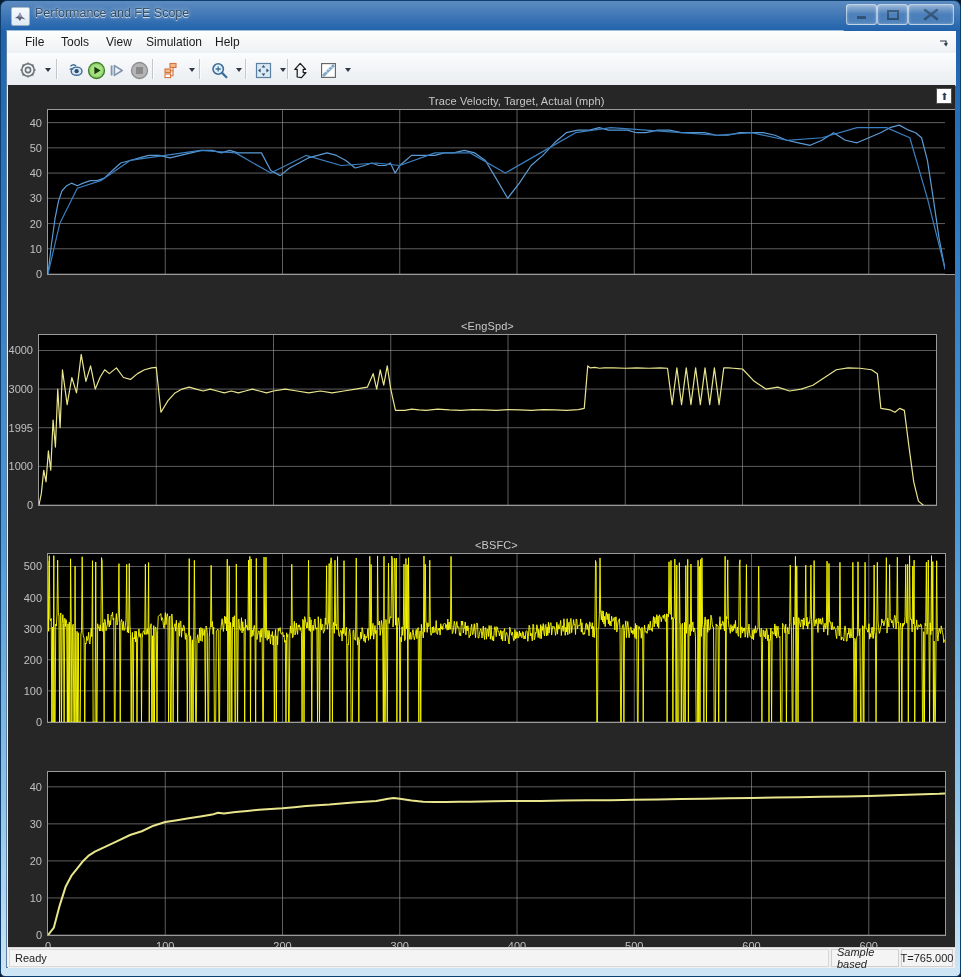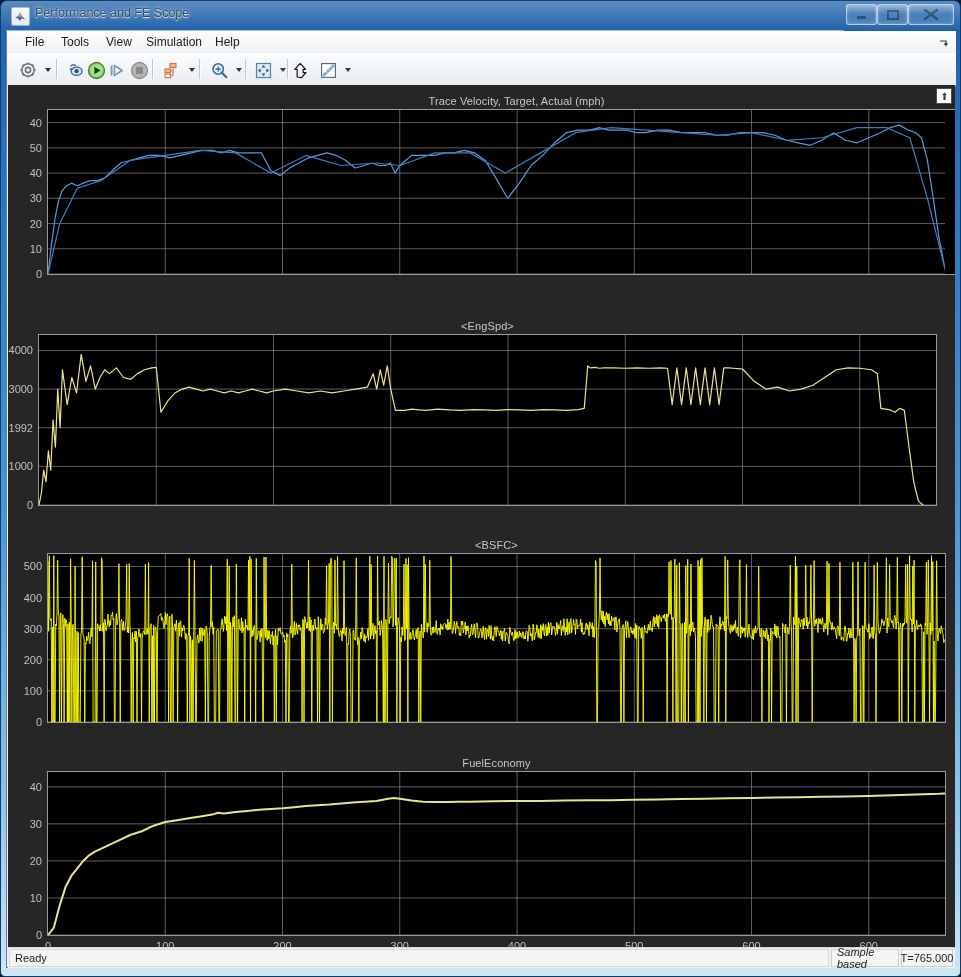--- a/index.html
+++ b/index.html
@@ -382,21 +382,21 @@
               <line x1="469.0196078431373" y1="0" x2="469.0196078431373" y2="170" stroke="#8d8d8d" stroke-width="0.8" opacity="0.85"></line>
               <line x1="586.2745098039215" y1="0" x2="586.2745098039215" y2="170" stroke="#8d8d8d" stroke-width="0.8" opacity="0.85"></line>
               <line x1="703.5294117647059" y1="0" x2="703.5294117647059" y2="170" stroke="#8d8d8d" stroke-width="0.8" opacity="0.85"></line>
               <line x1="820.7843137254902" y1="0" x2="820.7843137254902" y2="170" stroke="#8d8d8d" stroke-width="0.8" opacity="0.85"></line>
               <path d="M0.00 170.00 L2.35 158.41 L4.69 135.23 L7.04 146.82 L9.38 115.91 L11.73 135.23 L14.07 85.00 L16.42 112.05 L18.76 54.09 L21.11 92.73 L23.45 34.77 L28.14 69.55 L32.83 42.50 L37.52 57.95 L42.21 19.32 L46.90 46.36 L51.59 30.91 L56.28 54.09 L60.97 42.50 L65.66 34.77 L70.35 38.64 L77.39 32.84 L84.42 42.50 L91.46 44.43 L98.49 38.64 L105.53 34.77 L112.56 32.84 L117.25 32.45 L121.95 77.27 L128.98 65.68 L136.02 57.95 L143.05 54.09 L150.09 52.16 L157.12 54.09 L164.16 56.02 L171.19 54.09 L178.23 56.02 L185.26 57.95 L192.30 56.02 L199.33 57.95 L206.37 56.02 L213.40 54.09 L220.44 56.02 L227.47 57.95 L234.51 56.02 L246.24 54.09 L257.96 56.02 L269.69 57.95 L281.41 56.02 L293.14 57.95 L304.86 56.02 L316.59 54.09 L328.31 52.16 L334.18 38.64 L337.69 54.09 L341.21 34.77 L344.73 50.23 L348.25 30.91 L351.76 54.09 L356.45 75.34 L361.15 75.34 L365.84 75.34 L372.87 74.18 L379.91 74.95 L386.94 75.34 L398.67 74.18 L410.39 74.95 L422.12 75.34 L433.84 74.57 L445.57 74.95 L457.29 75.34 L469.02 74.57 L480.75 74.95 L492.47 75.34 L504.20 74.57 L515.92 74.95 L527.65 75.34 L539.37 74.57 L545.24 73.41 L548.75 30.91 L551.10 32.84 L555.79 32.45 L560.48 33.23 L565.17 32.84 L574.55 32.84 L586.27 33.23 L598.00 32.84 L609.73 33.23 L621.45 32.84 L628.49 33.23 L633.18 69.55 L637.87 32.84 L642.56 69.55 L647.25 32.84 L651.94 69.55 L656.63 32.84 L661.32 69.55 L666.01 32.84 L670.70 69.55 L675.39 32.84 L680.08 69.55 L684.77 32.84 L689.46 32.84 L694.15 33.23 L698.84 33.61 L703.53 34.00 L715.25 46.36 L726.98 54.09 L738.71 52.16 L750.43 56.02 L762.16 54.09 L773.88 50.23 L785.61 42.50 L797.33 34.77 L809.06 32.84 L820.78 33.23 L832.51 34.77 L838.37 38.64 L841.89 73.41 L846.58 74.18 L851.27 74.95 L855.96 77.27 L860.65 73.41 L865.34 75.34 L870.03 112.05 L874.72 146.82 L879.41 166.14 L884.10 170.00 L888.79 NaN L893.48 NaN L897.00 NaN " fill="none" stroke="#e8e58c" stroke-width="1.2" stroke-linejoin="round" stroke-linecap="round"></path>
             </svg>
         </div>
         <div class="yticks" id="yticks-1">
             <div class="ytick" style="top: 171px;">0</div>
             <div class="ytick" style="top: 132.364px;">1000</div>
-            <div class="ytick" style="top: 93.7273px;">1992</div>
+            <div class="ytick" style="top: 93.7273px;">1995</div>
             <div class="ytick" style="top: 55.0909px;">3000</div>
             <div class="ytick" style="top: 16.4545px;">4000</div>
           </div>
       </div>
 
       <div class="axes" id="axes-2" style="left:39px; top:468px; width:899px; height:170px;">
         <div class="axes-title">&lt;BSFC&gt;</div>
         <div class="plot">
           <svg id="svg-2" width="897" height="168" viewBox="0 0 897 168" preserveAspectRatio="none">
               <line x1="0" y1="168" x2="897" y2="168" stroke="#8d8d8d" stroke-width="0.8" opacity="0.85"></line>
@@ -419,21 +419,20 @@
             <div class="ytick" style="top: 169px;">0</div>
             <div class="ytick" style="top: 137.889px;">100</div>
             <div class="ytick" style="top: 106.778px;">200</div>
             <div class="ytick" style="top: 75.6667px;">300</div>
             <div class="ytick" style="top: 44.5556px;">400</div>
             <div class="ytick" style="top: 13.4444px;">500</div>
           </div>
       </div>
 
       <div class="axes" id="axes-3" style="left:39px; top:686px; width:899px; height:165px;">
-        <div class="axes-title">FuelEconomy</div>
         <div class="plot">
           <svg id="svg-3" width="897" height="163" viewBox="0 0 897 163" preserveAspectRatio="none">
               <line x1="0" y1="163" x2="897" y2="163" stroke="#8d8d8d" stroke-width="0.8" opacity="0.85"></line>
               <line x1="0" y1="125.95454545454545" x2="897" y2="125.95454545454545" stroke="#8d8d8d" stroke-width="0.8" opacity="0.85"></line>
               <line x1="0" y1="88.9090909090909" x2="897" y2="88.9090909090909" stroke="#8d8d8d" stroke-width="0.8" opacity="0.85"></line>
               <line x1="0" y1="51.863636363636374" x2="897" y2="51.863636363636374" stroke="#8d8d8d" stroke-width="0.8" opacity="0.85"></line>
               <line x1="0" y1="14.818181818181813" x2="897" y2="14.818181818181813" stroke="#8d8d8d" stroke-width="0.8" opacity="0.85"></line>
               <line x1="117.25490196078432" y1="0" x2="117.25490196078432" y2="163" stroke="#8d8d8d" stroke-width="0.8" opacity="0.85"></line>
               <line x1="234.50980392156865" y1="0" x2="234.50980392156865" y2="163" stroke="#8d8d8d" stroke-width="0.8" opacity="0.85"></line>
               <line x1="351.7647058823529" y1="0" x2="351.7647058823529" y2="163" stroke="#8d8d8d" stroke-width="0.8" opacity="0.85"></line>

